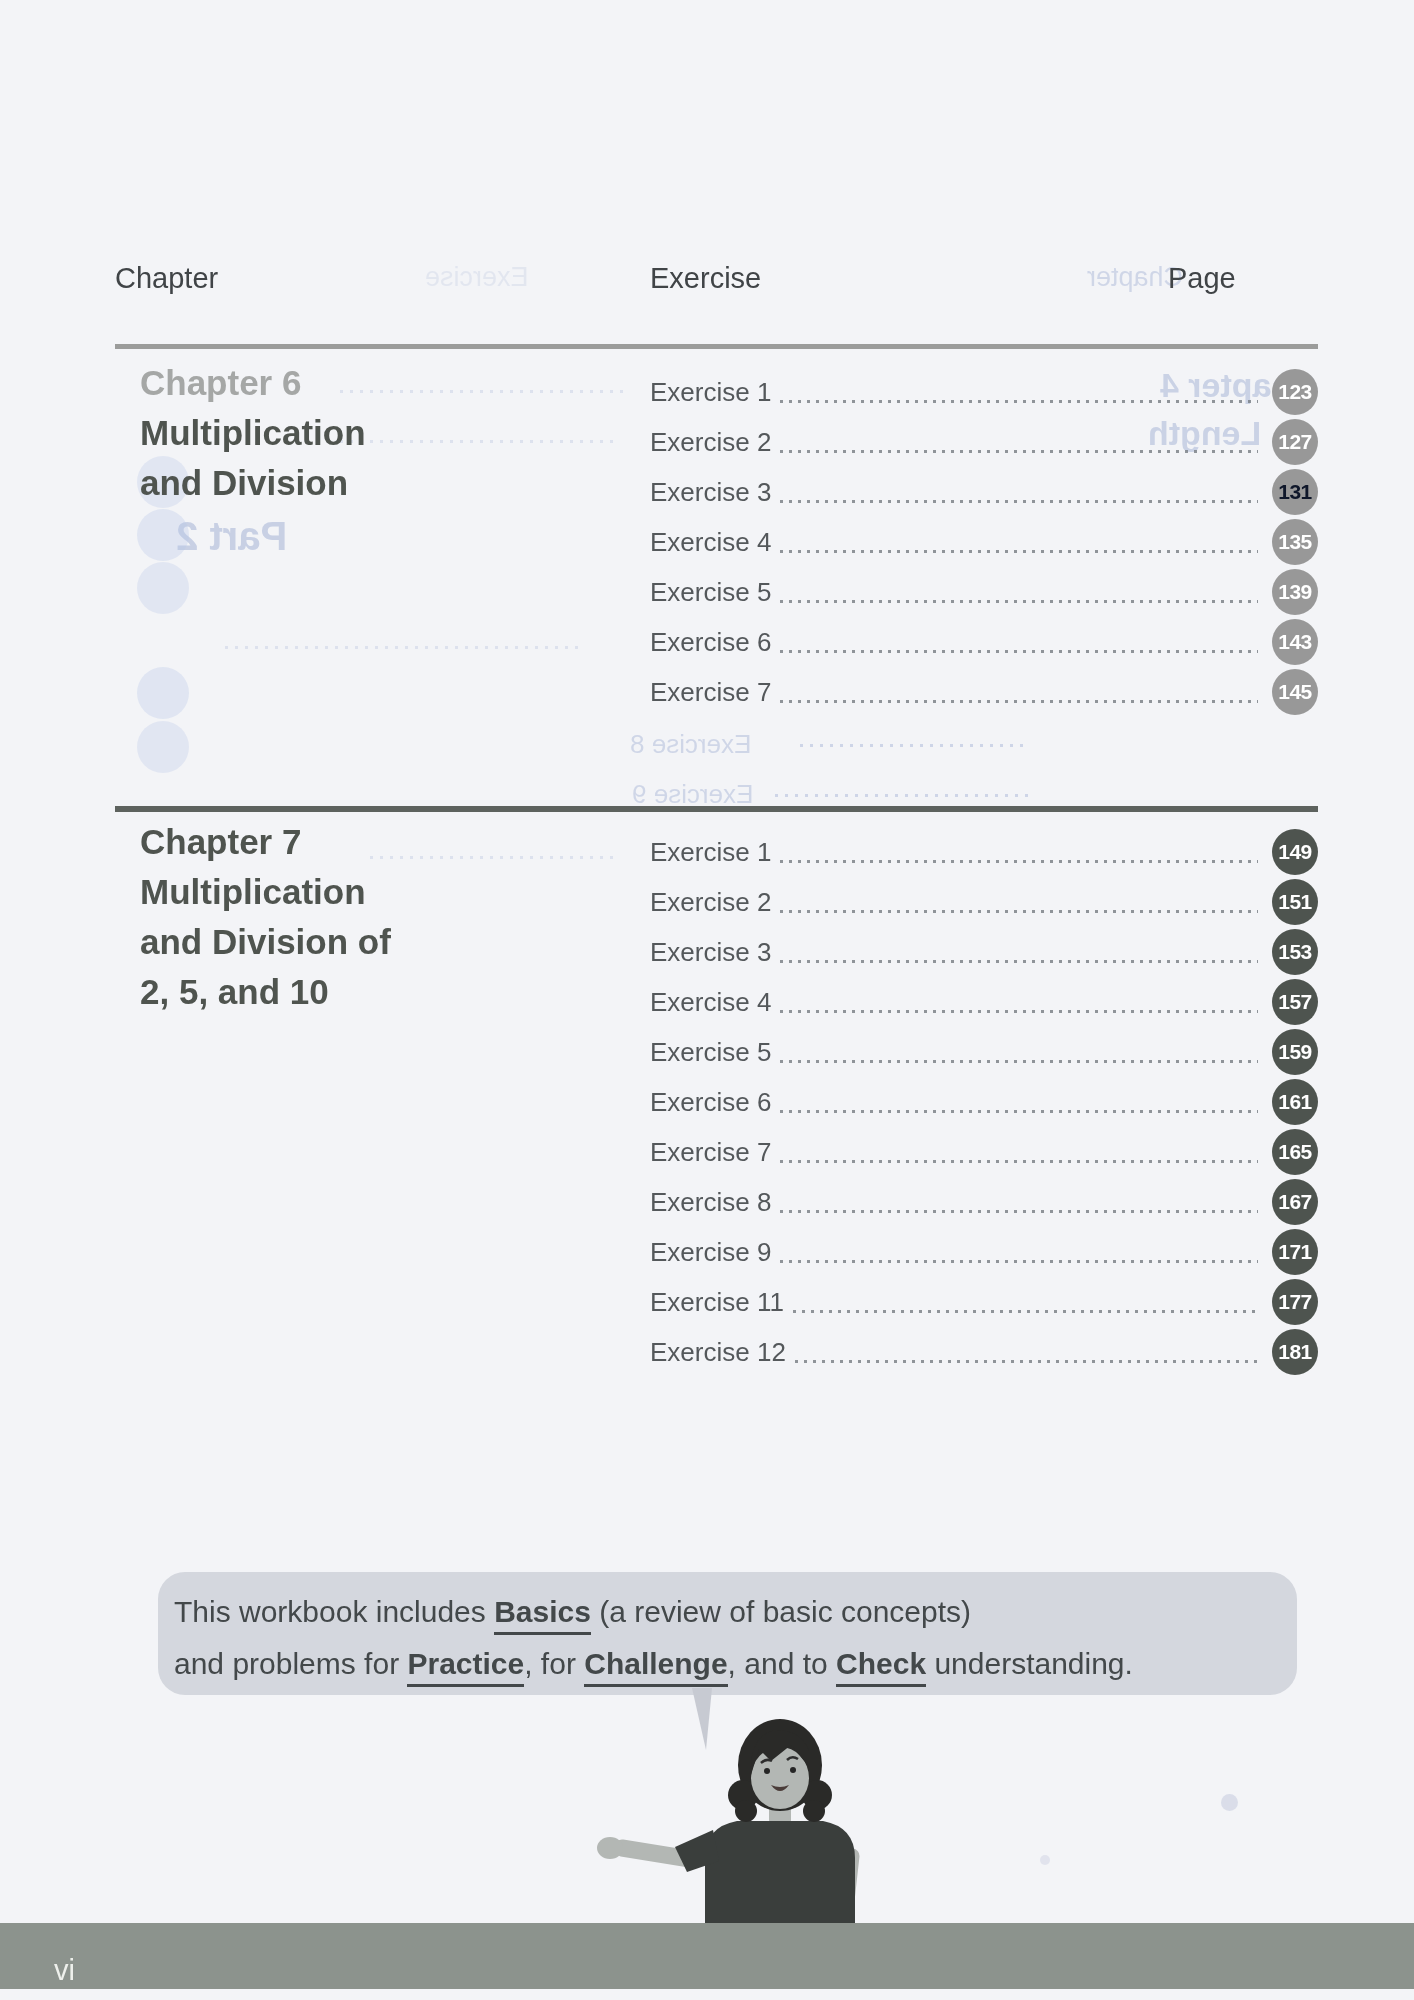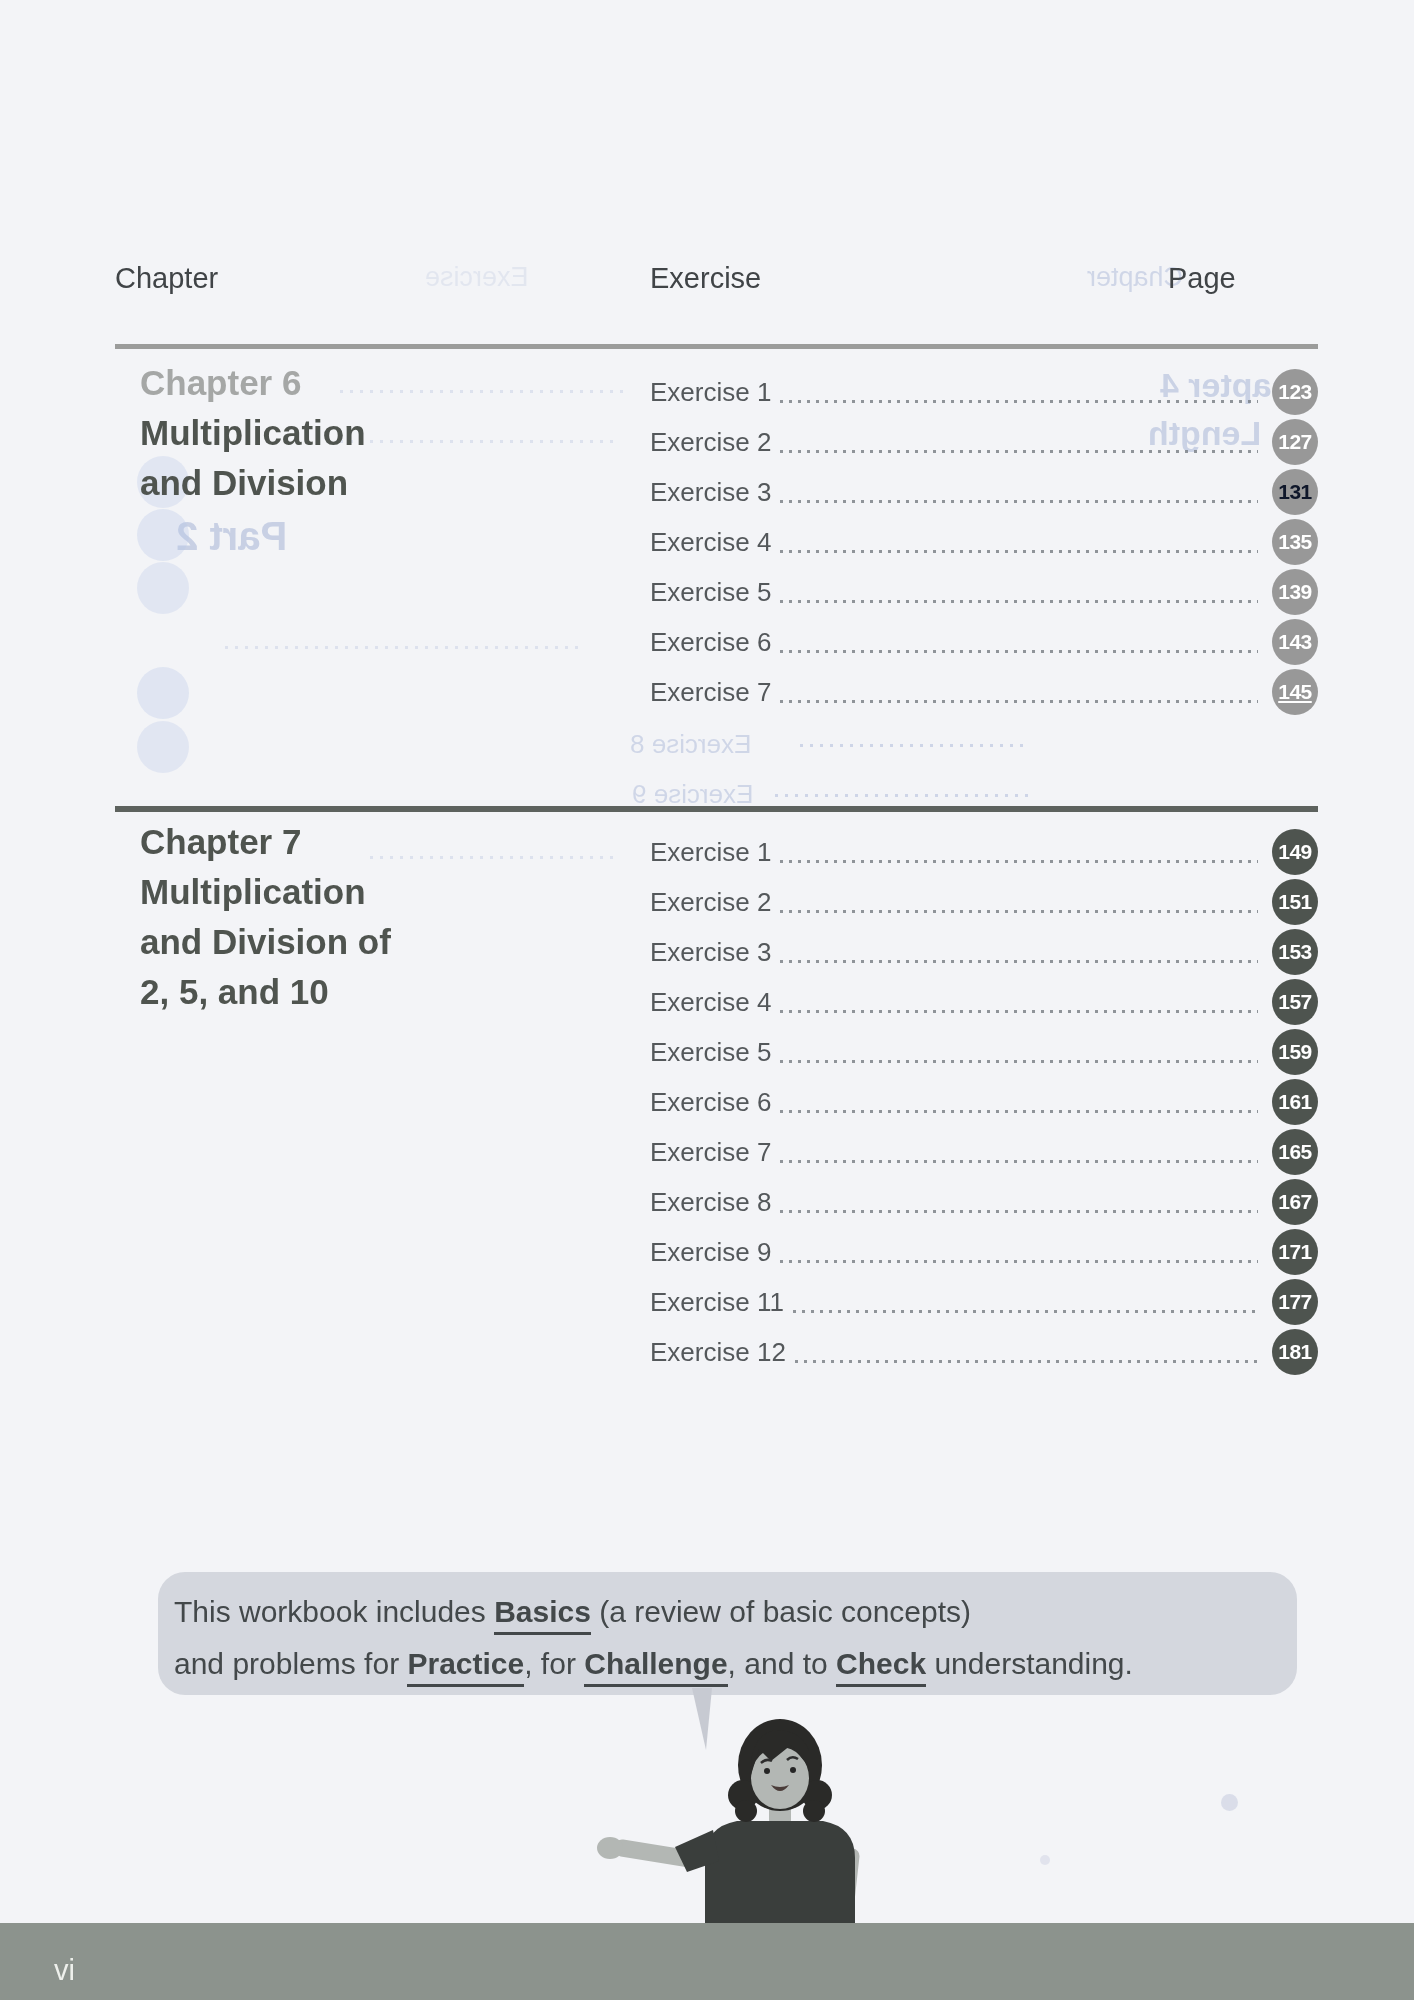--- a/index.html
+++ b/index.html
@@ -29,21 +29,21 @@
     display:flex; align-items:center; justify-content:center;
     color:#fff; font-size:21px; font-weight:bold; letter-spacing:-0.5px;}
   
   .note-box{position:absolute; left:158px; top:1572px; width:1139px; height:123px;
     background:#d4d7de; padding:14px 0 0 16px; box-sizing:border-box;}
   .note-line{font-size:30px; line-height:52px; color:#43484a; white-space:nowrap;}
   .note-line .key{font-weight:bold; padding-bottom:4px; border-bottom:3px solid #43484a;}
   
   .mascot{position:absolute; left:585px; top:1682px;}
   
-  .footer-bar{position:absolute; left:0; top:1923px; width:1414px; height:77px; background:#8c938d;}
+  .footer-bar{position:absolute; left:0; top:1923px; width:1414px; height:66px; background:#8c938d;}
   .folio{position:absolute; left:54px; top:31px; font-size:29px; color:#eef0ec;}
   
   .ghosts{position:absolute; inset:0; pointer-events:none;}
   .ghost-text{position:absolute; transform:scaleX(-1); white-space:nowrap; color:#8fa0cc;}
   .ghost-circle{position:absolute; border-radius:50%; background:#b9c6e8;}
   .ghost-dotline{position:absolute; height:3px;
     background:repeating-linear-gradient(90deg, #a9b6d8 0 3px, transparent 3px 10px);}
   .ghost-spot{position:absolute; border-radius:50%; background:#c5cade;}
 </style>
 </head>
@@ -115,21 +115,21 @@
     <span class="page-badge" style="background: rgb(152, 152, 152); color: rgb(255, 255, 255);">139</span>
   </div>
           <div class="toc-row">
     <span class="ex-label">Exercise 6</span>
     <span class="leader"></span>
     <span class="page-badge" style="background: rgb(152, 152, 152); color: rgb(255, 255, 255);">143</span>
   </div>
           <div class="toc-row">
     <span class="ex-label">Exercise 7</span>
     <span class="leader"></span>
-    <span class="page-badge" style="background: rgb(152, 152, 152); color: rgb(255, 255, 255); text-decoration: underline;">145</span>
+    <span class="page-badge" style="background: rgb(152, 152, 152); color: rgb(255, 255, 255);">145</span>
   </div>
         </div>
   </section>
       <section class="toc-section s2" style="top: 806px;">
     <div class="rule"></div>
     <div class="chapter-title" style="top: 11px;">
           <div>Chapter 7</div>
           <div>Multiplication</div>
           <div>and Division of</div>
           <div>2, 5, and 10</div>

